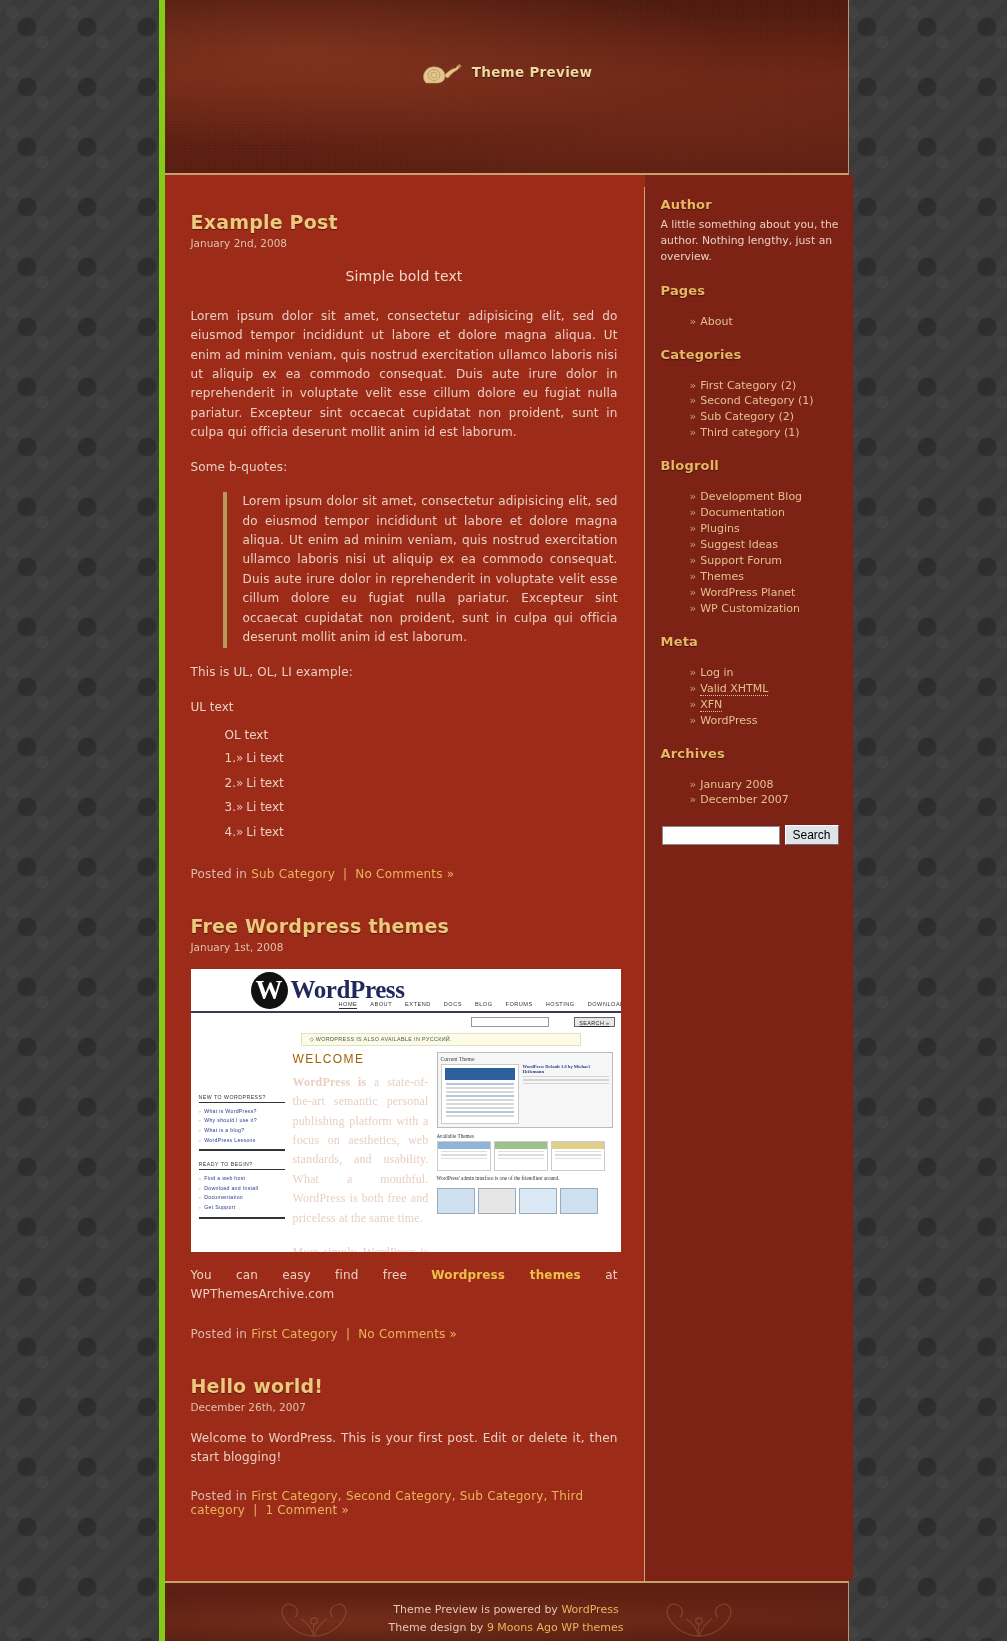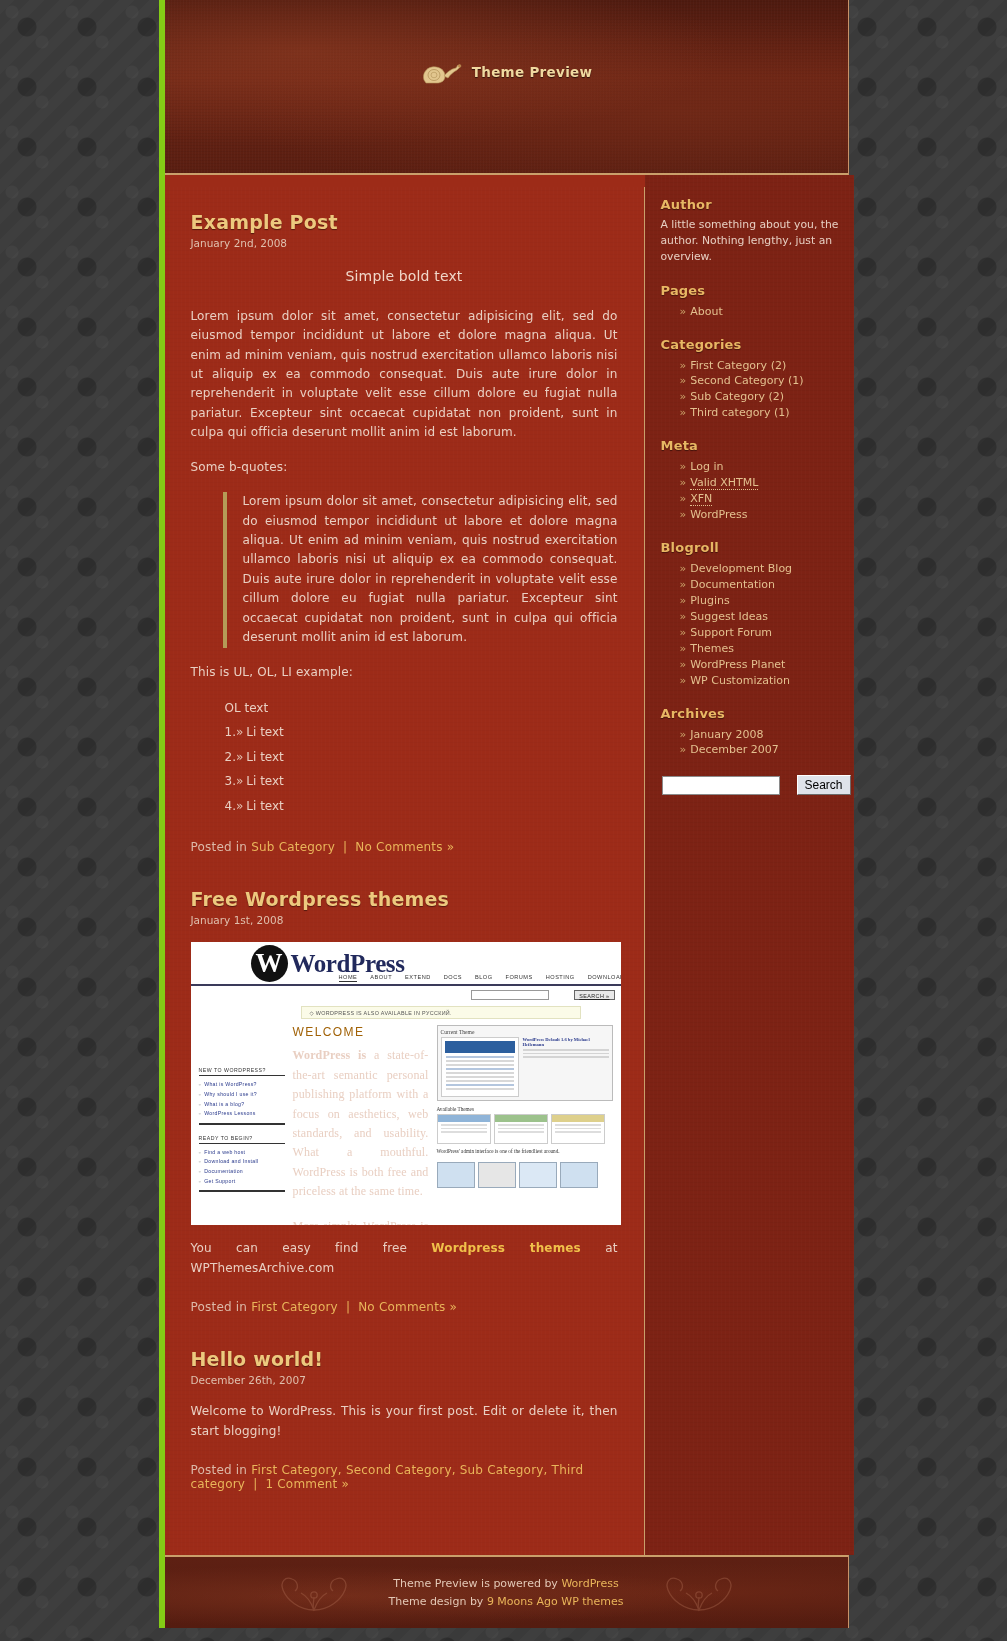--- a/index.html
+++ b/index.html
@@ -185,27 +185,27 @@
   .wp-screens .s.alt { background:#e6e6e6; }
   .wp-screens .s.alt2 { background:#dbe8f5; }
 
   
   .side-head {
     font-size:13px; font-weight:bold; color:#e8b764; margin:0 0 5px 0;
     letter-spacing:.2px; text-shadow:0 1px 1px rgba(0,0,0,.45);
   }
   .side-block { margin-bottom:17px; }
   .side-desc { font-size:10.8px; color:#e7cfc2; line-height:1.5; margin:0; }
-  .side-list { list-style:none; margin:6px; padding:0 0 0 13px; }
+  .side-list { list-style:none; margin:16px; padding:0 0 0 13px; }
   .side-list li { font-size:11px; line-height:1.45; color:#dfb98c; }
   .side-list li .raq { color:#caa36a; margin-right:4px; }
   .side-list li a { color:#e3c08f; text-decoration:none; }
   .side-list li .count { color:#e3c08f; }
   .side-list li a.abbr { border-bottom:1px dotted #e3c08f; }
-  .search-row { display:flex; align-items:center; gap:17px; margin-top:12px; padding-left:1px; }
+  .search-row { display:flex; align-items:center; gap:5px; margin-top:12px; padding-left:1px; }
   .search-input {
     width:118px; height:19px; background:#fff; border:1px solid #8a8a8a;
     font-family:"Liberation Sans", sans-serif; font-size:11px; padding:0 3px; color:#000;
   }
   .search-btn {
     height:20px; padding:0 7px; background:#dfe3ea;
     border:1px solid #6a6a6a; border-top-color:#fff; border-left-color:#fff;
     font-family:"Liberation Sans", sans-serif; font-size:12px; color:#000; cursor:pointer;
   }
 
@@ -255,20 +255,23 @@
           <h2 class="post-title">Example Post</h2>
           <div class="post-date">January 2nd, 2008</div>
           <p class="lead-bold">Simple bold text</p>
           <p>Lorem ipsum dolor sit amet, consectetur adipisicing elit, sed do eiusmod tempor incididunt ut labore et dolore magna aliqua. Ut enim ad minim veniam, quis nostrud exercitation ullamco laboris nisi ut aliquip ex ea commodo consequat. Duis aute irure dolor in reprehenderit in voluptate velit esse cillum dolore eu fugiat nulla pariatur. Excepteur sint occaecat cupidatat non proident, sunt in culpa qui officia deserunt mollit anim id est laborum.</p>
           <p>Some b-quotes:</p>
           <blockquote>
             <p>Lorem ipsum dolor sit amet, consectetur adipisicing elit, sed do eiusmod tempor incididunt ut labore et dolore magna aliqua. Ut enim ad minim veniam, quis nostrud exercitation ullamco laboris nisi ut aliquip ex ea commodo consequat. Duis aute irure dolor in reprehenderit in voluptate velit esse cillum dolore eu fugiat nulla pariatur. Excepteur sint occaecat cupidatat non proident, sunt in culpa qui officia deserunt mollit anim id est laborum.</p>
           </blockquote>
           <p>This is UL, OL, LI example:</p>
 
+          <ul class="demo-ul">
+            <li>UL text</li>
+          </ul>
           <ol class="demo-ol">
             <li class="plain">OL text</li>
             <li class="numbered">
               <span class="num">1.</span><span class="raq">»</span><span>Li text</span>
             </li>
             <li class="numbered">
               <span class="num">2.</span><span class="raq">»</span><span>Li text</span>
             </li>
             <li class="numbered">
               <span class="num">3.</span><span class="raq">»</span><span>Li text</span>
@@ -439,40 +442,40 @@
           <div class="side-head">Categories</div>
           <ul class="side-list">
             <li><span class="raq">»</span><a href="#">First Category</a> <span class="count">(2)</span></li>
             <li><span class="raq">»</span><a href="#">Second Category</a> <span class="count">(1)</span></li>
             <li><span class="raq">»</span><a href="#">Sub Category</a> <span class="count">(2)</span></li>
             <li><span class="raq">»</span><a href="#">Third category</a> <span class="count">(1)</span></li>
           </ul>
         </div>
 
         <div class="side-block">
-          <div class="side-head">Meta</div>
-          <ul class="side-list">
-            <li><span class="raq">»</span><a href="#">Log in</a></li>
-            <li><span class="raq">»</span><a href="#" class="abbr">Valid XHTML</a></li>
-            <li><span class="raq">»</span><a href="#" class="abbr">XFN</a></li>
-            <li><span class="raq">»</span><a href="#">WordPress</a></li>
-          </ul>
-        </div>
-
-        <div class="side-block">
           <div class="side-head">Blogroll</div>
           <ul class="side-list">
             <li><span class="raq">»</span><a href="#">Development Blog</a></li>
             <li><span class="raq">»</span><a href="#">Documentation</a></li>
             <li><span class="raq">»</span><a href="#">Plugins</a></li>
             <li><span class="raq">»</span><a href="#">Suggest Ideas</a></li>
             <li><span class="raq">»</span><a href="#">Support Forum</a></li>
             <li><span class="raq">»</span><a href="#">Themes</a></li>
             <li><span class="raq">»</span><a href="#">WordPress Planet</a></li>
             <li><span class="raq">»</span><a href="#">WP Customization</a></li>
+          </ul>
+        </div>
+
+        <div class="side-block">
+          <div class="side-head">Meta</div>
+          <ul class="side-list">
+            <li><span class="raq">»</span><a href="#">Log in</a></li>
+            <li><span class="raq">»</span><a href="#" class="abbr">Valid XHTML</a></li>
+            <li><span class="raq">»</span><a href="#" class="abbr">XFN</a></li>
+            <li><span class="raq">»</span><a href="#">WordPress</a></li>
           </ul>
         </div>
 
         <div class="side-block">
           <div class="side-head">Archives</div>
           <ul class="side-list">
             <li><span class="raq">»</span><a href="#">January 2008</a></li>
             <li><span class="raq">»</span><a href="#">December 2007</a></li>
           </ul>
         </div>

